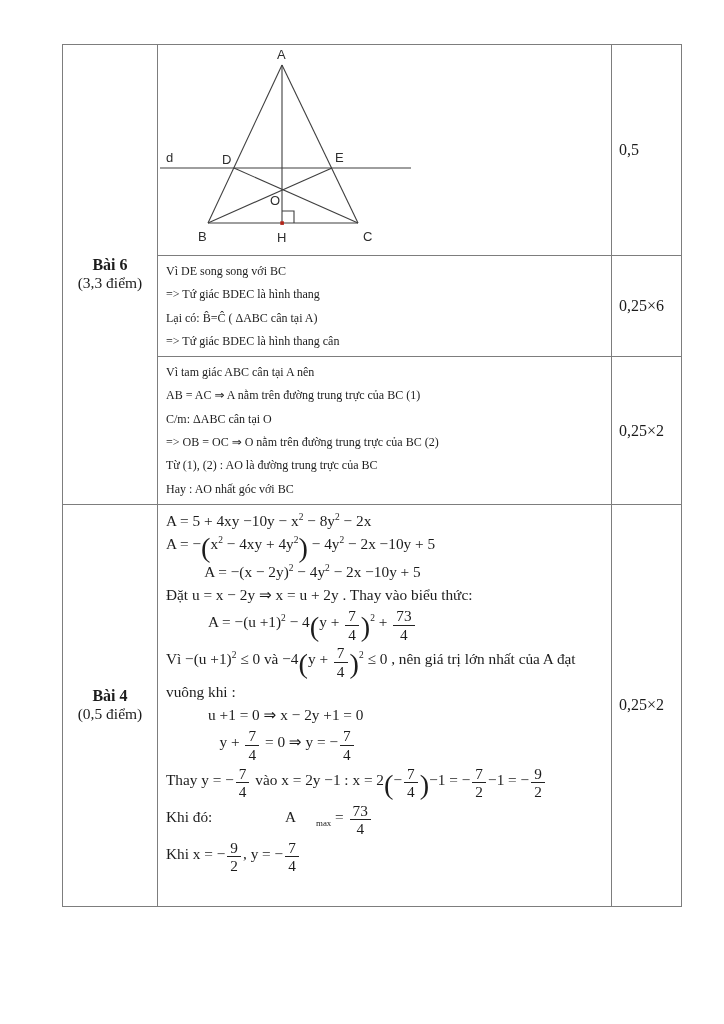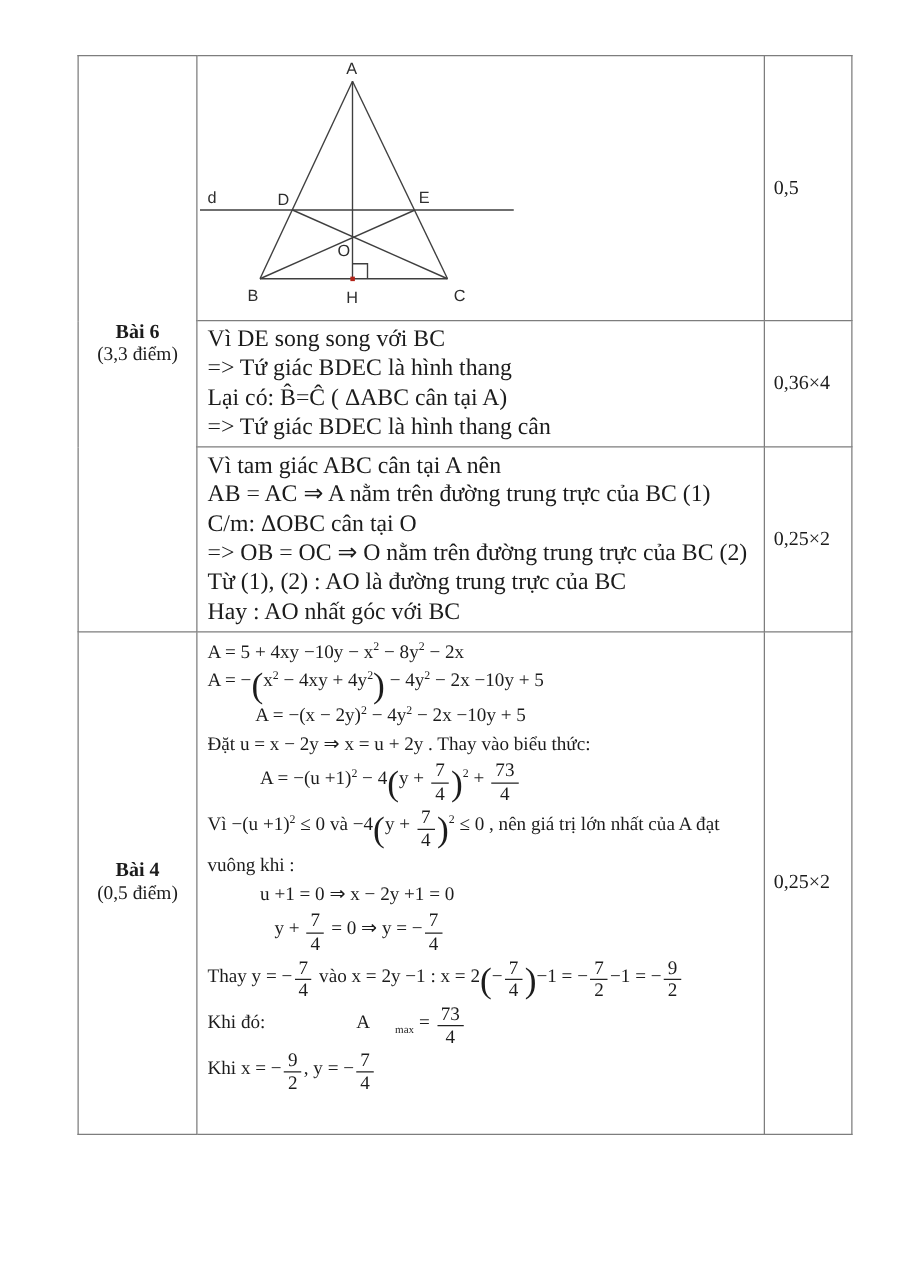--- a/index.html
+++ b/index.html
@@ -6,21 +6,21 @@
   .page{position:relative;width:724px;height:1024px;background:#fff;
         font-family:"Liberation Serif",serif;color:#1c1c1c;overflow:hidden;}
   table.answer-table{position:absolute;left:62px;top:44px;width:619px;
         border-collapse:collapse;table-layout:fixed;}
   td{border:1px solid #7d7d7d;vertical-align:top;padding:4px 7px;}
   td.label-cell{vertical-align:middle;text-align:center;padding:12px;}
   .bai-label{font-weight:bold;font-size:16px;}
   .bai-points{font-size:15.5px;}
   td.score-cell{vertical-align:middle;font-size:16px;padding-left:7px;}
   td.figure-cell{padding:0;}
-  td.content-cell{font-size:19px;line-height:22.3px;padding:3px 8px;margin-top:48px;}
+  td.content-cell{font-size:12px;line-height:22.3px;padding:3px 8px;margin-top:48px;}
   td.content-b7{font-size:15.3px;line-height:22px;padding:4px 8px;}
   .m-line{margin:1px 0;white-space:nowrap;}
   sup{font-size:62%;line-height:0;}
   sub{font-size:58%;line-height:0;padding-left:20px;}
   .frac{display:inline-block;vertical-align:-0.8em;text-align:center;
         line-height:1.15;margin:0 2px;}
   .frac .num{display:block;border-bottom:1px solid #222;padding:0 3px;}
   .frac .den{display:block;padding:0 3px;}
   .bigp{font-size:185%;font-weight:300;vertical-align:-0.3em;line-height:0.8;}
   .note{position:absolute;left:62px;top:906px;width:619px;text-align:center;
@@ -69,27 +69,27 @@
       </td>
       <td class="score-cell">0,5</td>
     </tr>
     <tr style="height:95px">
       <td class="content-cell">
             <div class="m-line">Vì  DE song song với  BC</div>
             <div class="m-line">=&gt; Tứ giác  BDEC là hình thang</div>
             <div class="m-line">Lại có:  B̂=Ĉ ( ΔABC cân tại A)</div>
             <div class="m-line">=&gt; Tứ giác  BDEC là hình thang cân</div>
           </td>
-      <td class="score-cell">0,36×4</td>
+      <td class="score-cell">0,25×6</td>
     </tr>
     <tr style="height:133px">
       <td class="content-cell">
             <div class="m-line">Vì tam giác ABC cân tại A nên</div>
             <div class="m-line">AB = AC ⇒ A nằm trên đường trung trực của BC (1)</div>
-            <div class="m-line">C/m:  ΔOBC cân tại O</div>
+            <div class="m-line">C/m:  ΔABC cân tại O</div>
             <div class="m-line">=&gt; OB  =  OC ⇒ O nằm trên đường trung trực của BC (2)</div>
             <div class="m-line">Từ (1), (2) : AO  là đường trung trực của  BC</div>
             <div class="m-line">Hay :  AO  nhất góc với  BC</div>
           </td>
       <td class="score-cell">0,25×2</td>
     </tr>
     <tr style="height:402px">
       <td class="label-cell">
         <div class="bai-label">Bài 4</div>
         <div class="bai-points">(0,5 điểm)</div>

